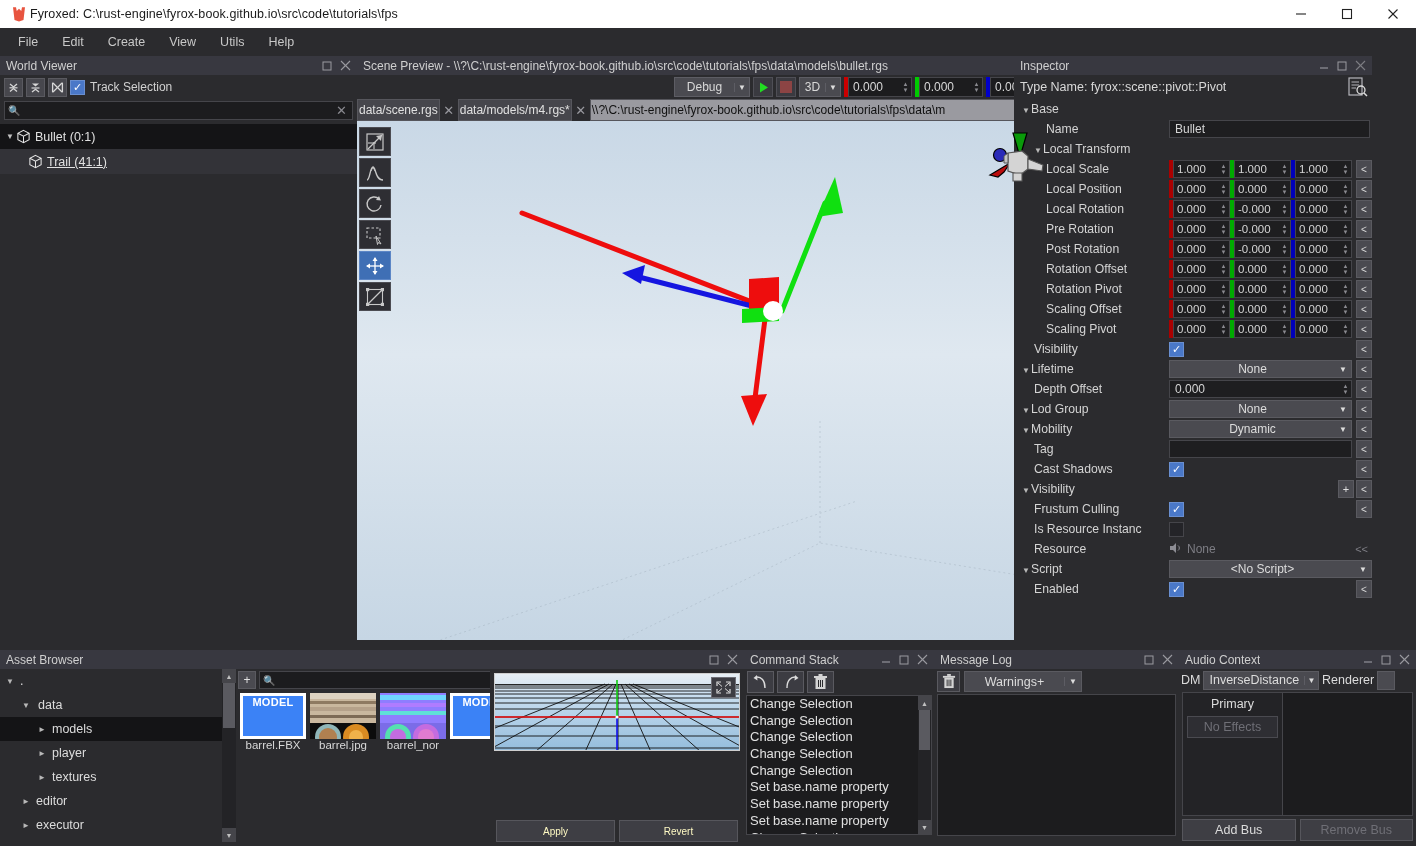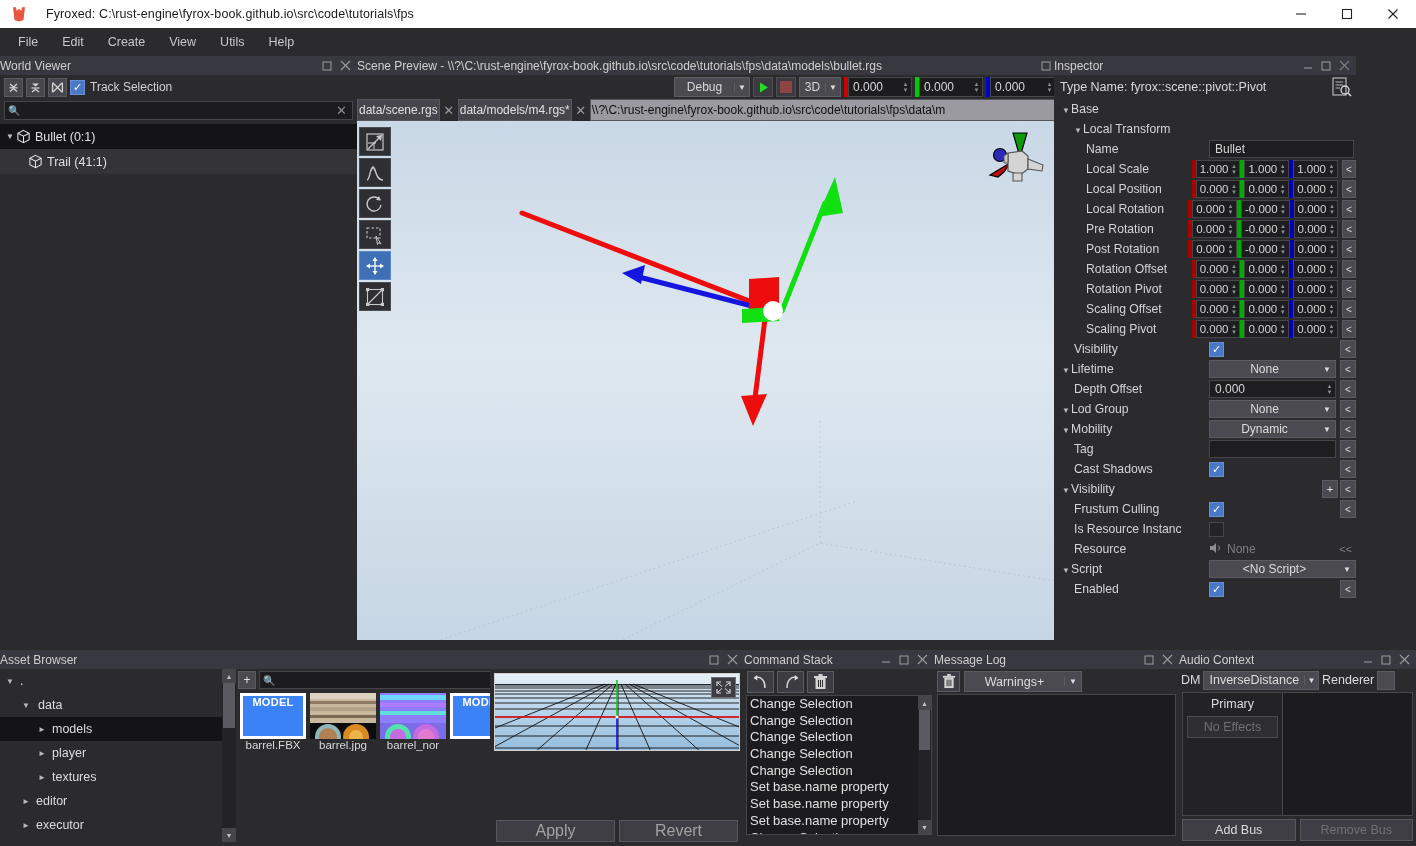--- a/index.html
+++ b/index.html
@@ -11,36 +11,36 @@
     -webkit-font-smoothing: antialiased;
   }
   .app { position: relative; width: 1416px; height: 846px; }
 
   
   .titlebar {
     position: absolute; left:0; top:0; width:1416px; height:28px;
     background:#ffffff; display:flex; align-items:center;
   }
   .titlebar .logo { width:22px; height:20px; margin-left:8px; display:flex; align-items:center; justify-content:center; }
-  .titlebar .title { font-size:12.5px; color:#1a1a1a; margin-left:16px; letter-spacing:0.1px; }
+  .titlebar .title { font-size:12.5px; color:#1a1a1a; margin-left:0; letter-spacing:0.1px; }
   .win-btns { position:absolute; right:0; top:0; height:28px; display:flex; }
   .win-btn { width:46px; height:28px; display:flex; align-items:center; justify-content:center; color:#222; font-size:13px; }
 
   
   .menubar {
     position:absolute; left:0; top:28px; width:1416px; height:28px;
     background:#2b2b2e; display:flex; align-items:center; padding-left:6px;
   }
   .menu-item { padding:4px 12px; font-size:12.5px; color:#c8c8c8; }
 
   
   .panel { position:absolute; background:#2b2b2e; }
   .panel-head {
     height:19px; background:#383840; display:flex; align-items:center;
-    font-size:12px; color:#cfcfcf; white-space:nowrap; overflow:hidden;
+    padding-left:6px; font-size:12px; color:#cfcfcf; white-space:nowrap; overflow:hidden;
   }
   .panel-head .ttl { flex:0 1 auto; overflow:hidden; text-overflow:clip; }
   .head-btns { margin-left:auto; display:flex; align-items:center; gap:2px; padding-right:4px; }
   .hb { width:16px; height:16px; display:flex; align-items:center; justify-content:center; color:#8a8a90; }
   .hb svg { display:block; }
 
   
   #world-viewer { left:0; top:56px; width:357px; height:588px; background:#2b2b2e; }
   .wv-toolbar { height:24px; background:#2b2b2e; display:flex; align-items:center; padding:2px 4px; gap:3px; }
   .tool-sq {
@@ -58,21 +58,21 @@
   }
   .wv-search .mag { color:#9a9aa0; font-size:10px; }
   .wv-search input {
     flex:1; background:transparent; border:none; outline:none; color:#d0d0d0; font-size:11px;
     font-family:"Liberation Sans", sans-serif; padding-left:4px;
   }
   .wv-search .clr { color:#8a8a90; font-size:13px; padding:0 2px; }
   .tree { padding-top:2px; }
   .tree-row { height:25px; display:flex; align-items:center; font-size:12.5px; color:#e0e0e0; padding-left:4px; }
   .tree-row.sel { background:#141416; }
-  .tree-row.child { background:#333338; }
+  .tree-row.child { background:#333338;text-decoration:underline; }
   .arrow-d { width:12px; color:#c0c0c0; font-size:8px; text-align:center; }
   .cube-ico { width:16px; height:16px; margin-right:3px; }
 
   
   #scene-preview { left:357px; top:56px; width:701px; height:588px; background:#2b2b2e; }
   .sp-toolbar { height:24px; background:#2b2b2e; display:flex; align-items:center; justify-content:flex-end; padding:0 2px; gap:3px; }
   .combo {
     height:20px; background:#4a4a50; border:1px solid #5d5d64; display:flex; align-items:center;
     color:#d8d8d8; font-size:12px;
   }
@@ -93,21 +93,21 @@
   .viewport { position:relative; width:701px; height:519px; overflow:hidden; background:linear-gradient(#c9d8e6,#dfe8f0 45%,#c6d6e4); }
 
   
   .vp-tools { position:absolute; left:2px; top:6px; width:32px; display:flex; flex-direction:column; gap:2px; z-index:5; }
   .vp-tool { width:32px; height:29px; background:#2e2e33; border:1px solid #4c4c52; display:flex; align-items:center; justify-content:center; }
   .vp-tool.active { background:#3f6fb5; border-color:#5c86c6; }
 
   .vp-axis-widget { position:absolute; right:6px; top:4px; width:72px; height:72px; z-index:5; }
 
   
-  #inspector { left:1054px; top:56px; width:302px; height:588px; background:#2b2b2e; }
+  #inspector { left:1014px; top:56px; width:358px; height:588px; background:#2b2b2e; }
   .insp-type { height:24px; display:flex; align-items:center; padding-left:6px; font-size:12.5px; color:#d8d8d8; position:relative; }
   .insp-type .doc-ico { position:absolute; right:4px; top:2px; width:22px; height:20px; }
   .insp-rows { }
   .irow { height:20px; display:flex; align-items:center; font-size:12.2px; color:#d4d4d4; }
   .irow .lab { width:155px; padding-left:8px; white-space:nowrap; overflow:hidden; }
   .irow .lab.l1 { padding-left:8px; }
   .irow .lab.l2 { padding-left:20px; }
   .irow .lab.l3 { padding-left:32px; }
   .grp-car { display:inline-block; width:9px; color:#b8b8b8; font-size:8px; }
   .vec3 { display:flex; align-items:center; gap:0; flex:1; padding-right:2px; }
@@ -145,21 +145,21 @@
   .asset-thumb { width:66px; height:46px; background:#3b82f6; border:3px solid #fff; display:flex; align-items:flex-start; justify-content:center; overflow:hidden; }
   .asset-thumb.nb { border:none; }
   .asset-label { font-size:11.5px; color:#d8d8d8; text-align:center; white-space:nowrap; overflow:hidden; }
   .model-txt { color:#fff; font-weight:bold; font-size:11px; letter-spacing:0.3px; }
 
   
   #asset-preview { left:490px; top:650px; width:254px; height:196px; background:#2b2b2e; }
   .ap-view { margin:4px; width:246px; height:78px; border:1px solid #cfcfcf; overflow:hidden; position:relative; background:linear-gradient(#dfe9f2,#9cc3e0); }
   .ap-exp { position:absolute; right:3px; top:3px; width:25px; height:21px; background:#3c3c42; border:1px solid #6f6f76; display:flex; align-items:center; justify-content:center; }
   .ap-btns { position:absolute; left:0; bottom:4px; width:254px; display:flex; gap:4px; padding:0 6px; }
-  .ap-btn { flex:1; height:22px; background:#3e3e44; border:1px solid #56565c; color:#a3a3a3; font-size:16px; display:flex; align-items:center; justify-content:center; }
+  .ap-btn { flex:1; height:22px; background:#3e3e44; border:1px solid #56565c; color:#fef9c3; font-size:10px; display:flex; align-items:center; justify-content:center; }
 
   
   #command-stack { left:744px; top:650px; width:190px; height:196px; background:#2b2b2e; }
   .cs-toolbar { height:26px; display:flex; align-items:center; gap:3px; padding:2px 3px; }
   .cs-btn { width:27px; height:22px; background:#3c3c42; border:1px solid #5a5a60; display:flex; align-items:center; justify-content:center; }
   .cs-list { margin:0 2px; height:140px; background:#1c1c1e; border:1px solid #45454a; position:relative; overflow:hidden; }
   .cs-item { height:16.7px; font-size:13px; color:#e0e0e0; padding-left:3px; white-space:nowrap; line-height:16.7px; }
   .cs-scroll { position:absolute; right:0; top:0; width:13px; height:100%; background:#232326; display:flex; flex-direction:column; }
 
   
@@ -490,26 +490,26 @@
       </span>
     </div>
 
     <div class="insp-rows">
 
       <div class="irow">
         <span class="lab l1"><span class="grp-car">▼</span><span>Base</span></span>
       </div>
 
       <div class="irow">
-        <span class="lab l2"><span class="grp-car">▼</span><span>Local Transform</span></span>
-      </div>
-
-      <div class="irow">
         <span class="lab l3">Name</span>
         <span class="wide-field">Bullet</span>
+      </div>
+
+      <div class="irow">
+        <span class="lab l2"><span class="grp-car">▼</span><span>Local Transform</span></span>
       </div>
 
       <div id="transform-rows">
           <div class="irow">
             <span class="lab l3">Local Scale</span>
             <span class="vec3">
               <span class="vslot">
                 <span class="vbar" style="background:#aa0000"></span>
                 <span class="vfield">
                   <span>1.000</span>

